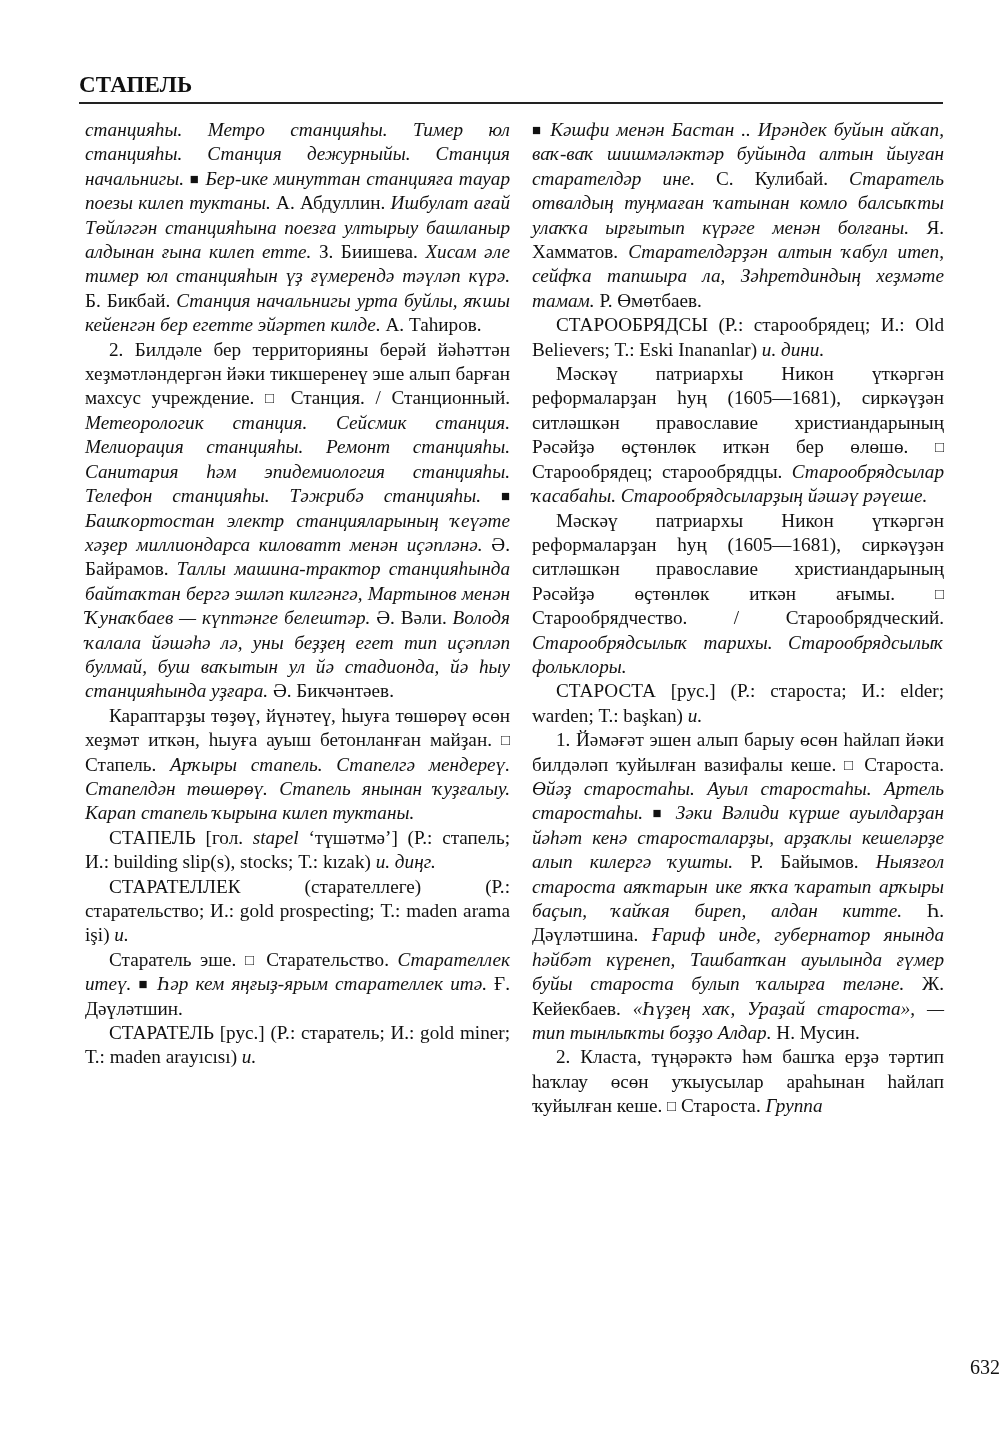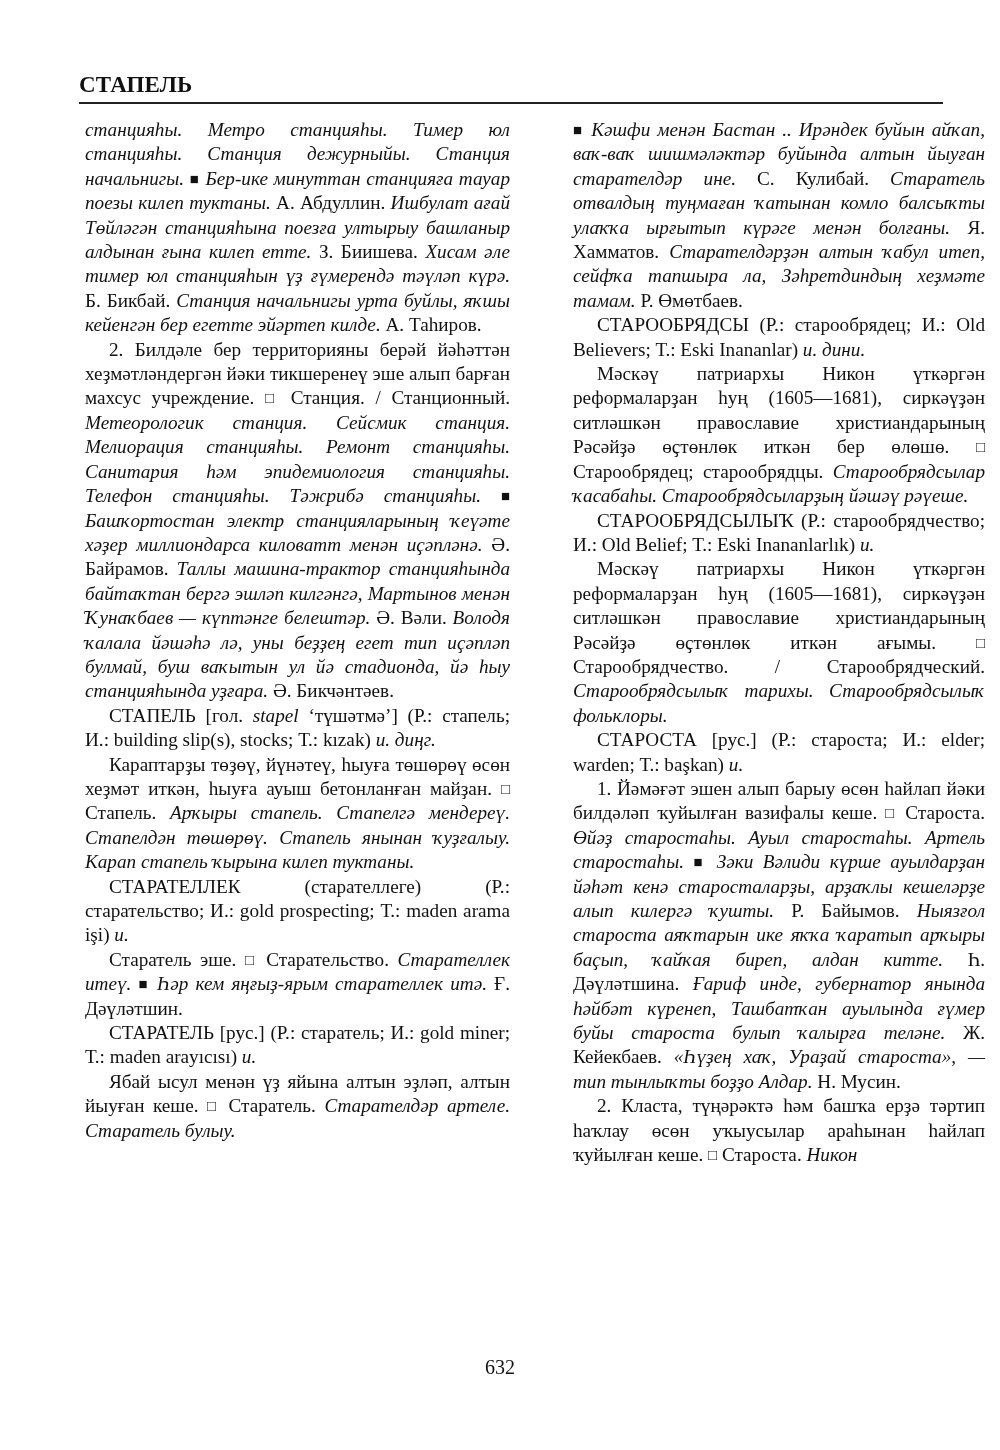--- a/index.html
+++ b/index.html
@@ -5,84 +5,78 @@
   html, body { margin: 0; padding: 0; background: #ffffff; }
   body { width: 1000px; height: 1450px; position: relative; overflow: hidden;
          font-family: "Liberation Serif", "DejaVu Serif", serif; color: #111; }
   .running-head { position: absolute; left: 79px; top: 72px; font-weight: bold;
                   font-size: 23px; letter-spacing: 0.2px; }
   .rule { position: absolute; left: 79px; top: 102px; width: 864px; height: 0;
           border-top: 2px solid #222; }
   .col { position: absolute; top: 118px; font-size: 19.2px; line-height: 24.4px;
          text-align: justify; hyphens: manual; }
   .col.left { left: 85px; width: 425px; }
-  .col.right { left: 532px; width: 412px; margin-left: 41px; }
+  .col.right { left: 532px; width: 412px; }
   .col p { margin: 0; }
   .col p.ind { text-indent: 24px; }
   .b { font-weight: normal; }
   .i { font-style: italic; }
   .sq-filled { font-size: 15px; vertical-align: 1px; }
   .sq-open { font-size: 15px; vertical-align: 1px; }
   .page-num { position: absolute; left: 0; width: 1000px; top: 1356px;
-              text-align: center; font-size: 20px; }
+              text-align: right; font-size: 20px; }
 </style>
 </head>
 <body>
 
 <div class="running-head">СТАПЕЛЬ</div>
 <div class="rule"></div>
 
 <div class="col left">
   <p>
     <span class="i">станцияһы. Метро станцияһы. Тимер юл станцияһы. Станция дежурныйы. Станция начальнигы.</span>
     <span class="sq-filled">■</span><span class="i"> Бер-ике минуттан станцияға тауар поезы килеп туктаны.</span><span> А. Абдуллин. </span><span class="i">Ишбулат ағай Төйләгән станцияһына поезға ултырыу башланыр алдынан ғына килеп етте.</span><span> З. Биишева. </span><span class="i">Хисам әле тимер юл станцияһын үҙ ғүмерендә тәүләп күрә.</span><span> Б. Бикбай. </span><span class="i">Станция начальнигы урта буйлы, яҡшы кейенгән бер егетте эйәртеп килде.</span><span> А. Таһиров.</span>
   </p>
   <p class="ind">
     <span class="b">2.</span><span> Билдәле бер территорияны берәй йәһәттән хеҙмәтләндергән йәки тикшеренеү эше алып барған махсус учреждение. </span><span class="sq-open">□</span><span> Станция. / Станционный. </span><span class="i">Метеорологик станция. Сейсмик станция. Мелиорация станцияһы. Ремонт станцияһы. Санитария һәм эпидемиология станцияһы. Телефон станцияһы. Тәжрибә станцияһы. </span><span class="sq-filled">■</span><span class="i"> Башҡортостан электр станцияларының ҡеүәте хәҙер миллиондарса киловатт менән иҫәпләнә.</span><span> Ә. Байрамов. </span><span class="i">Таллы машина-трактор станцияһында байтаҡтан бергә эшләп килгәнгә, Мартынов менән Ҡунаҡбаев — күптәнге белештәр.</span><span> Ә. Вәли. </span><span class="i">Володя ҡалала йәшәһә лә, уны беҙҙең егет тип иҫәпләп булмай, буш ваҡытын ул йә стадионда, йә һыу станцияһында уҙғара.</span><span> Ә. Бикчәнтәев.</span>
   </p>
   <p class="ind">
-    <span class="b">СТАПЕЛЬ</span><span> [гол. </span><span class="i">stapel</span><span> ‘түшәтмә’] (Р.: стапель; И.: building slip(s), stocks; Т.: kızak) </span><span class="i">и. диңг.</span>
+    <span>Караптарҙы төҙөү, йүнәтеү, һыуға төшөрөү өсөн хеҙмәт иткән, һыуға ауыш бетонланған майҙан. </span><span class="sq-open">□</span><span> Стапель. </span><span class="i">Арҡыры стапель. Стапелгә мендереү. Стапелдән төшөрөү. Стапель янынан ҡуҙғалыу. Карап стапель ҡырына килеп туктаны.</span>
   </p>
   <p class="ind">
-    <span>Караптарҙы төҙөү, йүнәтеү, һыуға төшөрөү өсөн хеҙмәт иткән, һыуға ауыш бетонланған майҙан. </span><span class="sq-open">□</span><span> Стапель. </span><span class="i">Арҡыры стапель. Стапелгә мендереү. Стапелдән төшөрөү. Стапель янынан ҡуҙғалыу. Карап стапель ҡырына килеп туктаны.</span>
+    <span class="b">СТАПЕЛЬ</span><span> [гол. </span><span class="i">stapel</span><span> ‘түшәтмә’] (Р.: стапель; И.: building slip(s), stocks; Т.: kızak) </span><span class="i">и. диңг.</span>
   </p>
   <p class="ind">
     <span class="b">СТАРАТЕЛЛЕК (старателлеге)</span><span> (Р.: старательство; И.: gold prospecting; Т.: maden arama işi) </span><span class="i b">и.</span>
   </p>
   <p class="ind">
     <span>Старатель эше. </span><span class="sq-open">□</span><span> Старательство. </span><span class="i">Старателлек итеү. </span><span class="sq-filled">■</span><span class="i"> Һәр кем яңғыҙ-ярым старателлек итә.</span><span> Ғ. Дәүләтшин.</span>
   </p>
   <p class="ind">
     <span class="b">СТАРАТЕЛЬ</span><span> [рус.] (Р.: старатель; И.: gold miner; Т.: maden arayıcısı) </span><span class="i b">и.</span>
-  </p>
-  <p class="ind">
-    <span>Ябай ысул менән үҙ яйына алтын эҙләп, алтын йыуған кеше. </span><span class="sq-open">□</span><span> Старатель. </span><span class="i">Старателдәр артеле. Старатель булыу.</span>
   </p>
 </div>
 
 <div class="col right">
   <p>
     <span class="sq-filled">■</span><span class="i"> Кәшфи менән Бастан .. Ирәндек буйын айҡап, ваҡ-ваҡ шишмәләктәр буйында алтын йыуған старателдәр ине.</span><span> С. Кулибай. </span><span class="i">Старатель отвалдың туңмаған ҡатынан комло балсыҡты улаҡҡа ырғытып күрәге менән болғаны.</span><span> Я. Хамматов. </span><span class="i">Старателдәрҙән алтын ҡабул итеп, сейфҡа тапшыра ла, Зәһретдиндың хеҙмәте тамам.</span><span> Р. Өмөтбаев.</span>
   </p>
   <p class="ind">
     <span class="b">СТАРООБРЯДСЫ</span><span> (Р.: старообрядец; И.: Old Believers; Т.: Eski Inananlar) </span><span class="i">и. дини.</span>
   </p>
   <p class="ind">
     <span>Мәскәү патриархы Никон үткәргән реформаларҙан һуң (1605—1681), сиркәүҙән ситләшкән православие христиандарының Рәсәйҙә өҫтөнлөк иткән бер өлөшө. </span><span class="sq-open">□</span><span> Старообрядец; старообрядцы. </span><span class="i">Старообрядсылар ҡасабаһы. Старообрядсыларҙың йәшәү рәүеше.</span>
   </p>
   <p class="ind">
-    <span class="b">СТАРООБРЯДСЫЛЫҠ</span><span> (Р.: старообрядчество; И.: Old Belief; Т.: Eski Inananlarlık) </span><span class="i b">и.</span>
-  </p>
-  <p class="ind">
     <span>Мәскәү патриархы Никон үткәргән реформаларҙан һуң (1605—1681), сиркәүҙән ситләшкән православие христиандарының Рәсәйҙә өҫтөнлөк иткән ағымы. </span><span class="sq-open">□</span><span> Старообрядчество. / Старообрядческий. </span><span class="i">Старообрядсылыҡ тарихы. Старообрядсылыҡ фольклоры.</span>
   </p>
   <p class="ind">
     <span class="b">СТАРОСТА</span><span> [рус.] (Р.: староста; И.: elder; warden; Т.: başkan) </span><span class="i b">и.</span>
   </p>
   <p class="ind">
     <span class="b">1.</span><span> Йәмәғәт эшен алып барыу өсөн һайлап йәки билдәләп ҡуйылған вазифалы кеше. </span><span class="sq-open">□</span><span> Староста. </span><span class="i">Өйәҙ старостаһы. Ауыл старостаһы. Артель старостаһы. </span><span class="sq-filled">■</span><span class="i"> Зәки Вәлиди күрше ауылдарҙан йәһәт кенә старосталарҙы, арҙаҡлы кешеләрҙе алып килергә ҡушты.</span><span> Р. Байымов. </span><span class="i">Ныязғол староста аяҡтарын ике яҡҡа ҡаратып арҡыры баҫып, ҡайҡая биреп, алдан китте.</span><span> Һ. Дәүләтшина. </span><span class="i">Ғариф инде, губернатор янында һәйбәт күренеп, Ташбатҡан ауылында ғүмер буйы староста булып ҡалырға теләне.</span><span> Ж. Кейекбаев. </span><span class="i">«Һүҙең хаҡ, Ураҙай староста», — тип тынлыҡты боҙҙо Алдар.</span><span> Н. Мусин.</span>
   </p>
   <p class="ind">
-    <span class="b">2.</span><span> Класта, түңәрәктә һәм башҡа ерҙә тәртип һаҡлау өсөн уҡыусылар араһынан һайлап ҡуйылған кеше. </span><span class="sq-open">□</span><span> Староста. </span><span class="i">Никон</span>
+    <span class="b">2.</span><span> Класта, түңәрәктә һәм башҡа ерҙә тәртип һаҡлау өсөн уҡыусылар араһынан һайлап ҡуйылған кеше. </span><span class="sq-open">□</span><span> Староста. </span><span class="i">Группа</span>
   </p>
 </div>
 
 <div class="page-num">632</div>
 
 </body></html>

